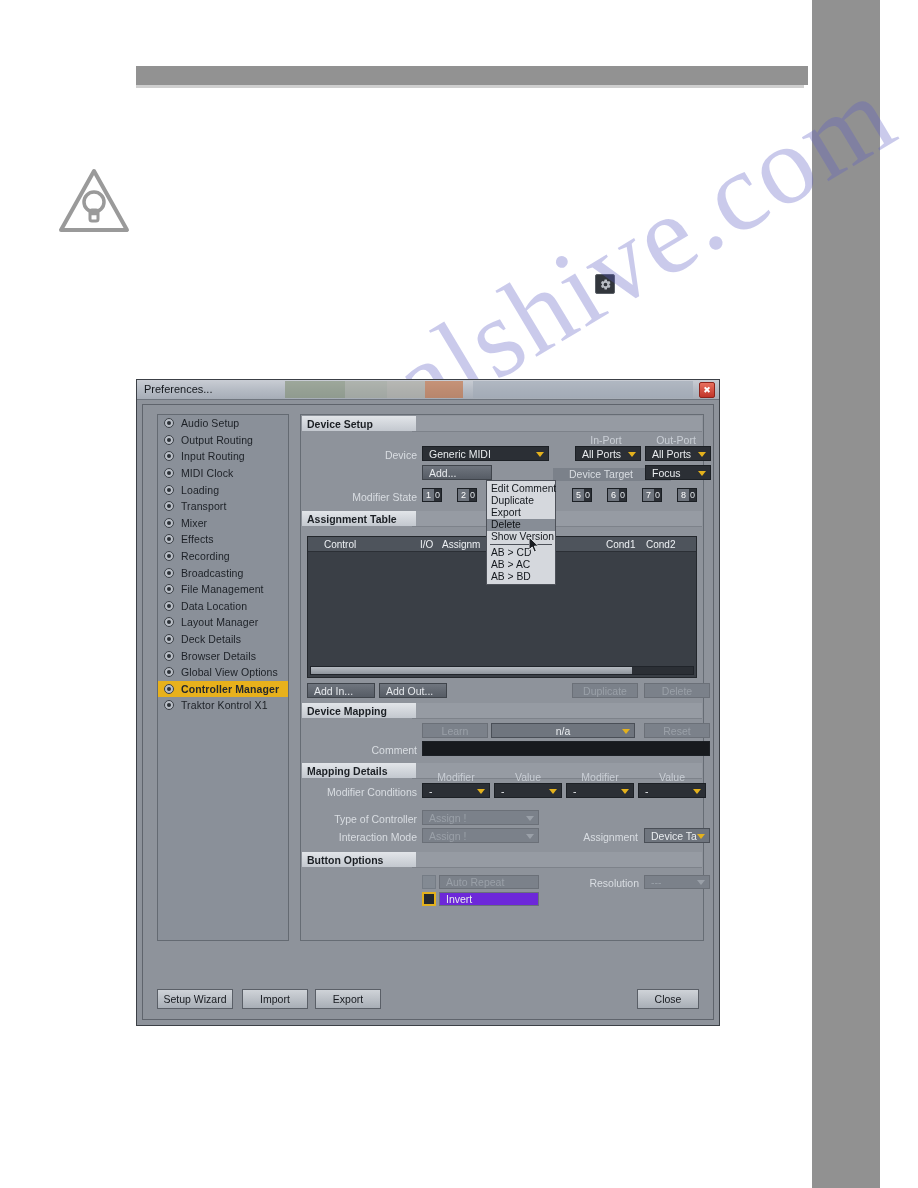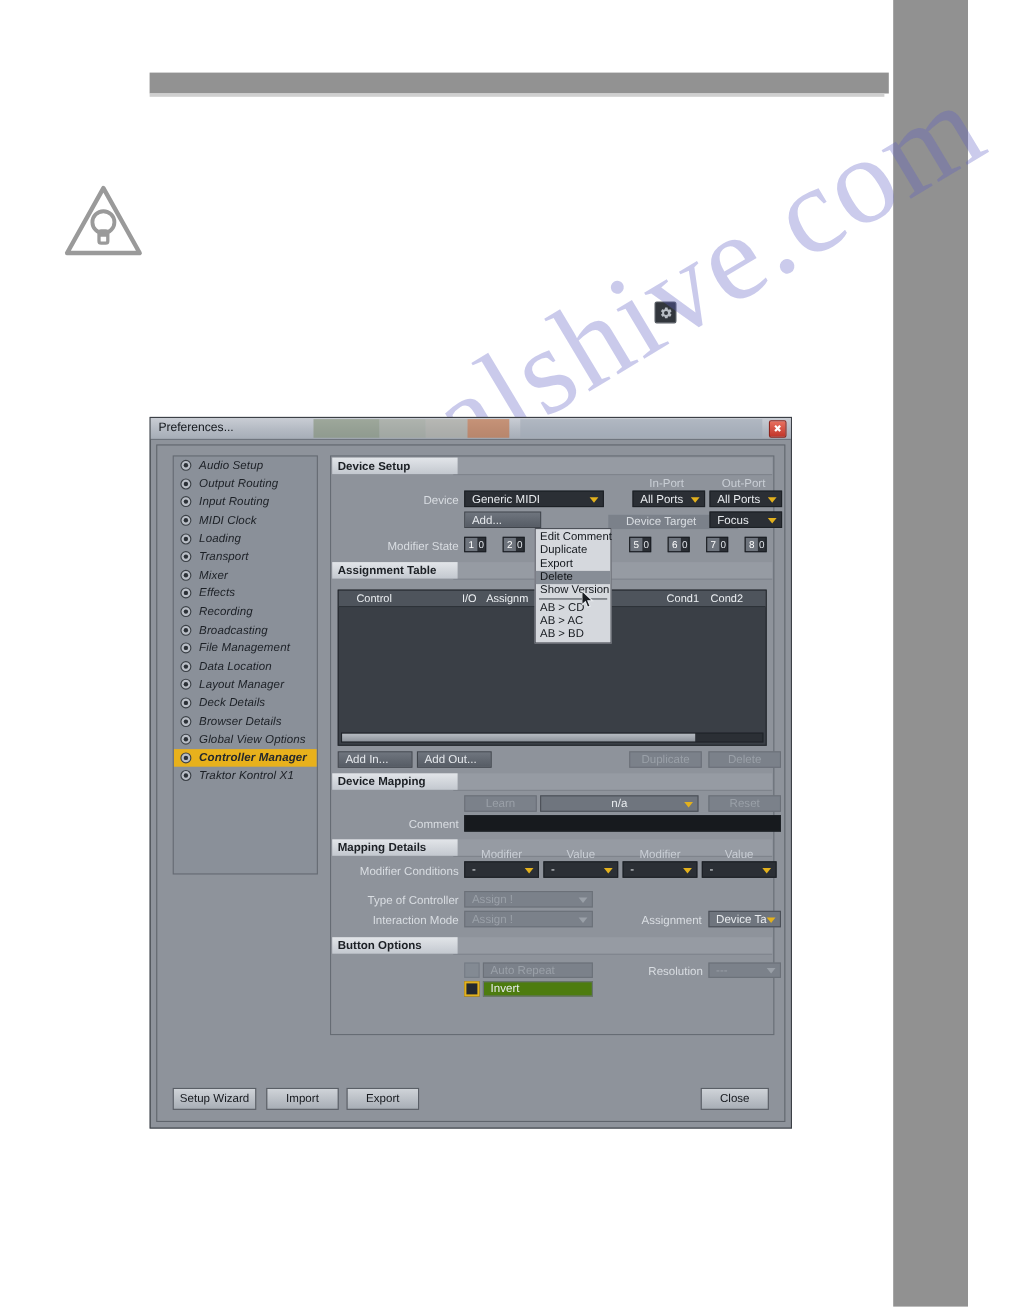--- a/index.html
+++ b/index.html
@@ -70,24 +70,23 @@
     color:#fff;font-size:9px;line-height:1;z-index:4;
   }
 
   .win-body{
     position:absolute;left:5px;top:24px;right:5px;bottom:5px;
     background:#8e939b;border:1px solid #5f646c;box-sizing:border-box;
   }
 
   
   .sidebar{
-    position:absolute;left:14px;top:9px;width:132px;height:381px;
+    position:absolute;left:14px;top:9px;width:132px;height:527px;
     background:#8a9099;border:1px solid #646a72;box-sizing:border-box;
     overflow:hidden;
-    font-style:italic;
   }
   .nav-item{
     position:relative;height:16.6px;display:flex;align-items:center;
     padding-left:6px;color:#1c2026;font-size:10.5px;
   }
   .nav-item.selected{background:#e8b11c;}
   .nav-item.selected .nav-label{color:#24282d;font-weight:bold;}
   .nav-label{margin-left:7px;letter-spacing:.1px;}
   .radio{
     width:8px;height:8px;border-radius:50%;
@@ -494,21 +493,21 @@
       <div class="fld disabled" style="left:138px;top:460px;width:100px;height:14px;justify-content:flex-start;">
         <span class="fldtext">Auto Repeat</span>
       </div>
       <div class="lbl" style="left:252px;top:462px;width:86px;">Resolution</div>
       <div class="fld disabled" style="left:343px;top:460px;width:66px;height:14px;justify-content:flex-start;">
         <span class="fldtext">---</span>
         <i class="caret dim"></i>
       </div>
 
       <div class="cbox" style="left:121px;top:477px;"></div>
-      <div class="fld" style="left:138px;top:477px;width:100px;height:14px;background:#4d7c0f;border-color:#6a707a;justify-content:flex-start;">
+      <div class="fld" style="left:138px;top:477px;width:100px;height:14px;background:#6d28d9;border-color:#6a707a;justify-content:flex-start;">
         <span class="fldtext">Invert</span>
       </div>
 
       <div class="ctx-menu" id="ctx-menu">
           <div class="ctx-item">Edit Comment</div>
           <div class="ctx-item">Duplicate</div>
           <div class="ctx-item">Export</div>
           <div class="ctx-item active">Delete</div>
           <div class="ctx-item">Show Version</div>
           <div class="ctx-sep"></div>

